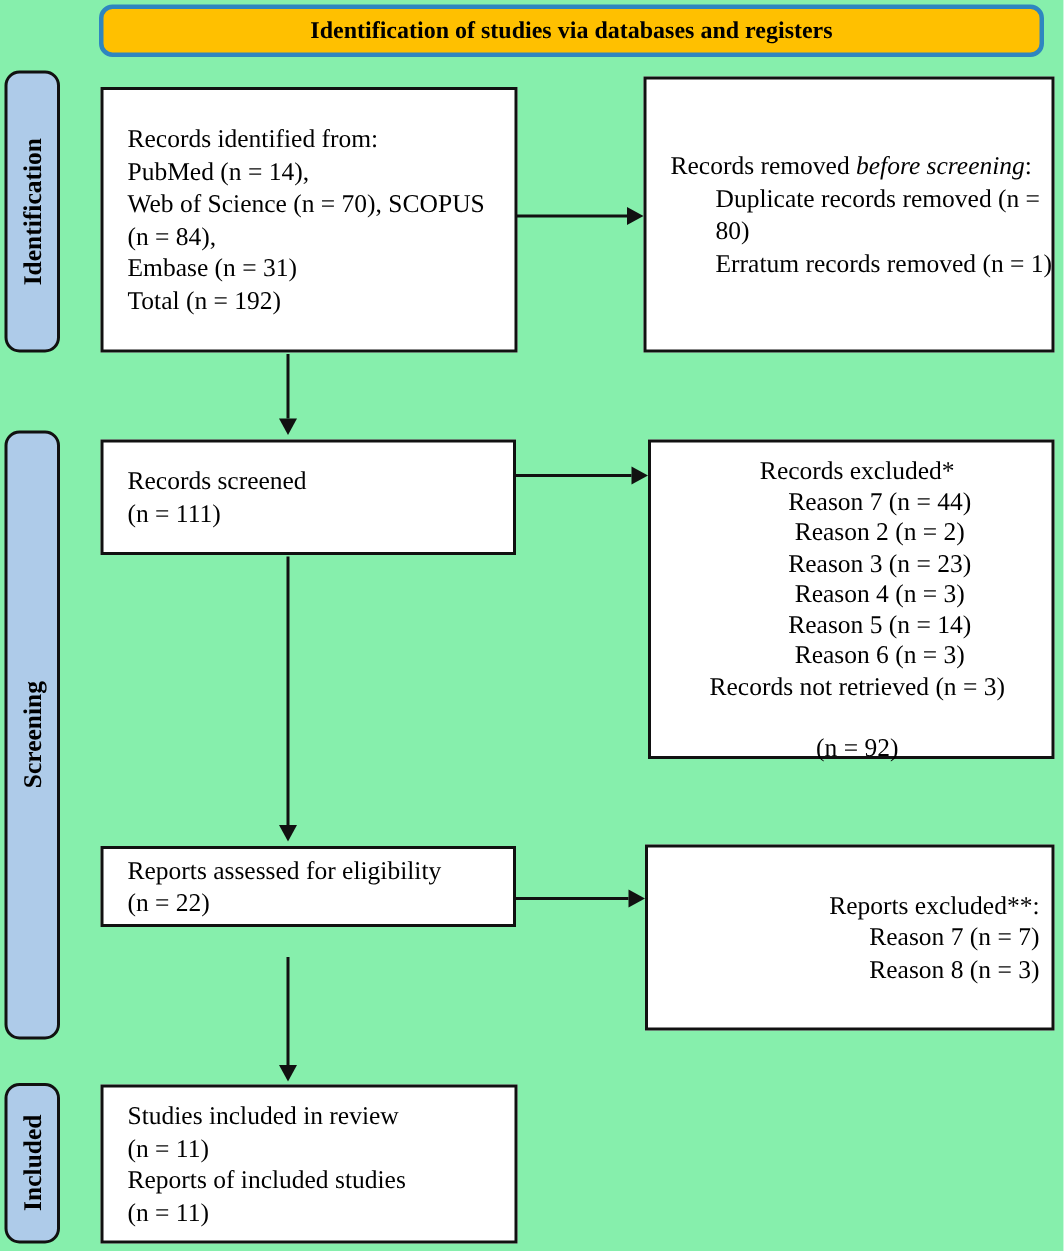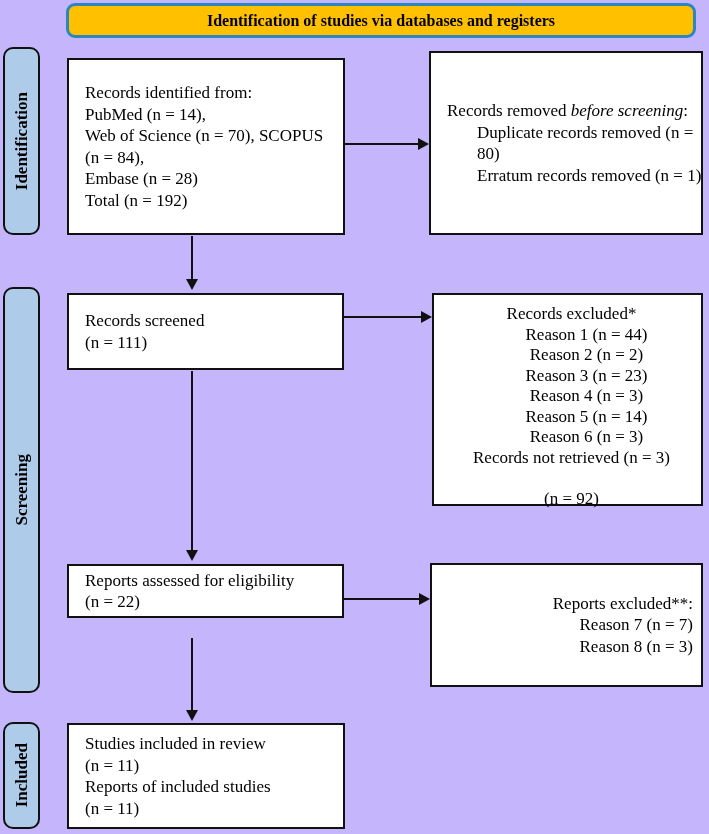--- a/index.html
+++ b/index.html
@@ -1,17 +1,17 @@
 <!DOCTYPE html>
 <html><head>
 <meta charset="utf-8">
 <style>
   html,body{margin:0;padding:0;background:#ffffff;}
   .canvas{
-    position:relative;width:709px;height:834px;background:#c4b5fd;
+    position:relative;width:709px;height:834px;background:#86efac;
     font-family:"Liberation Serif", serif;color:#000;overflow:hidden;
   }
   .hdr{
     position:absolute;left:66px;top:3px;width:630px;height:35px;
     background:#FFC000;border:3px solid #2E86C0;border-radius:9px;
     display:flex;align-items:center;justify-content:center;
     font-weight:bold;font-size:16px;box-sizing:border-box;
   }
   .side{
     position:absolute;left:3px;width:37px;background:#AECBE9;
@@ -54,39 +54,39 @@
   </div>
   <div class="side" style="top:722px;height:107px;">
     <span>Included</span>
   </div>
 
   <div class="bx" style="left:67px;top:58px;width:278px;height:177px;">
     <div class="ln">Records identified from:</div>
     <div class="ln">PubMed (n = 14),</div>
     <div class="ln">Web of Science (n = 70), SCOPUS</div>
     <div class="ln">(n = 84),</div>
-    <div class="ln">Embase (n = 28)</div>
+    <div class="ln">Embase (n = 31)</div>
     <div class="ln">Total (n = 192)</div>
   </div>
 
   <div class="bx" style="left:429px;top:51px;width:274px;height:184px;">
     <div class="ln"><span>Records removed </span><span class="it">before screening</span><span>:</span></div>
     <div class="ln ind">Duplicate records removed (n =</div>
     <div class="ln ind">80)</div>
     <div class="ln ind">Erratum records removed (n = 1)</div>
   </div>
 
   <div class="bx" style="left:67px;top:293px;width:277px;height:77px;">
     <div class="ln">Records screened</div>
     <div class="ln">(n = 111)</div>
   </div>
 
   <div class="bx tight" style="left:432px;top:293px;width:271px;height:213px;">
     <div class="ln">Records excluded*</div>
-    <div class="ln ind">Reason 1 (n = 44)</div>
+    <div class="ln ind">Reason 7 (n = 44)</div>
     <div class="ln ind">Reason 2 (n = 2)</div>
     <div class="ln ind">Reason 3 (n = 23)</div>
     <div class="ln ind">Reason 4 (n = 3)</div>
     <div class="ln ind">Reason 5 (n = 14)</div>
     <div class="ln ind">Reason 6 (n = 3)</div>
     <div class="ln">Records not retrieved (n = 3)</div>
     <div class="ln"></div>
     <div class="ln">(n = 92)</div>
   </div>
 

